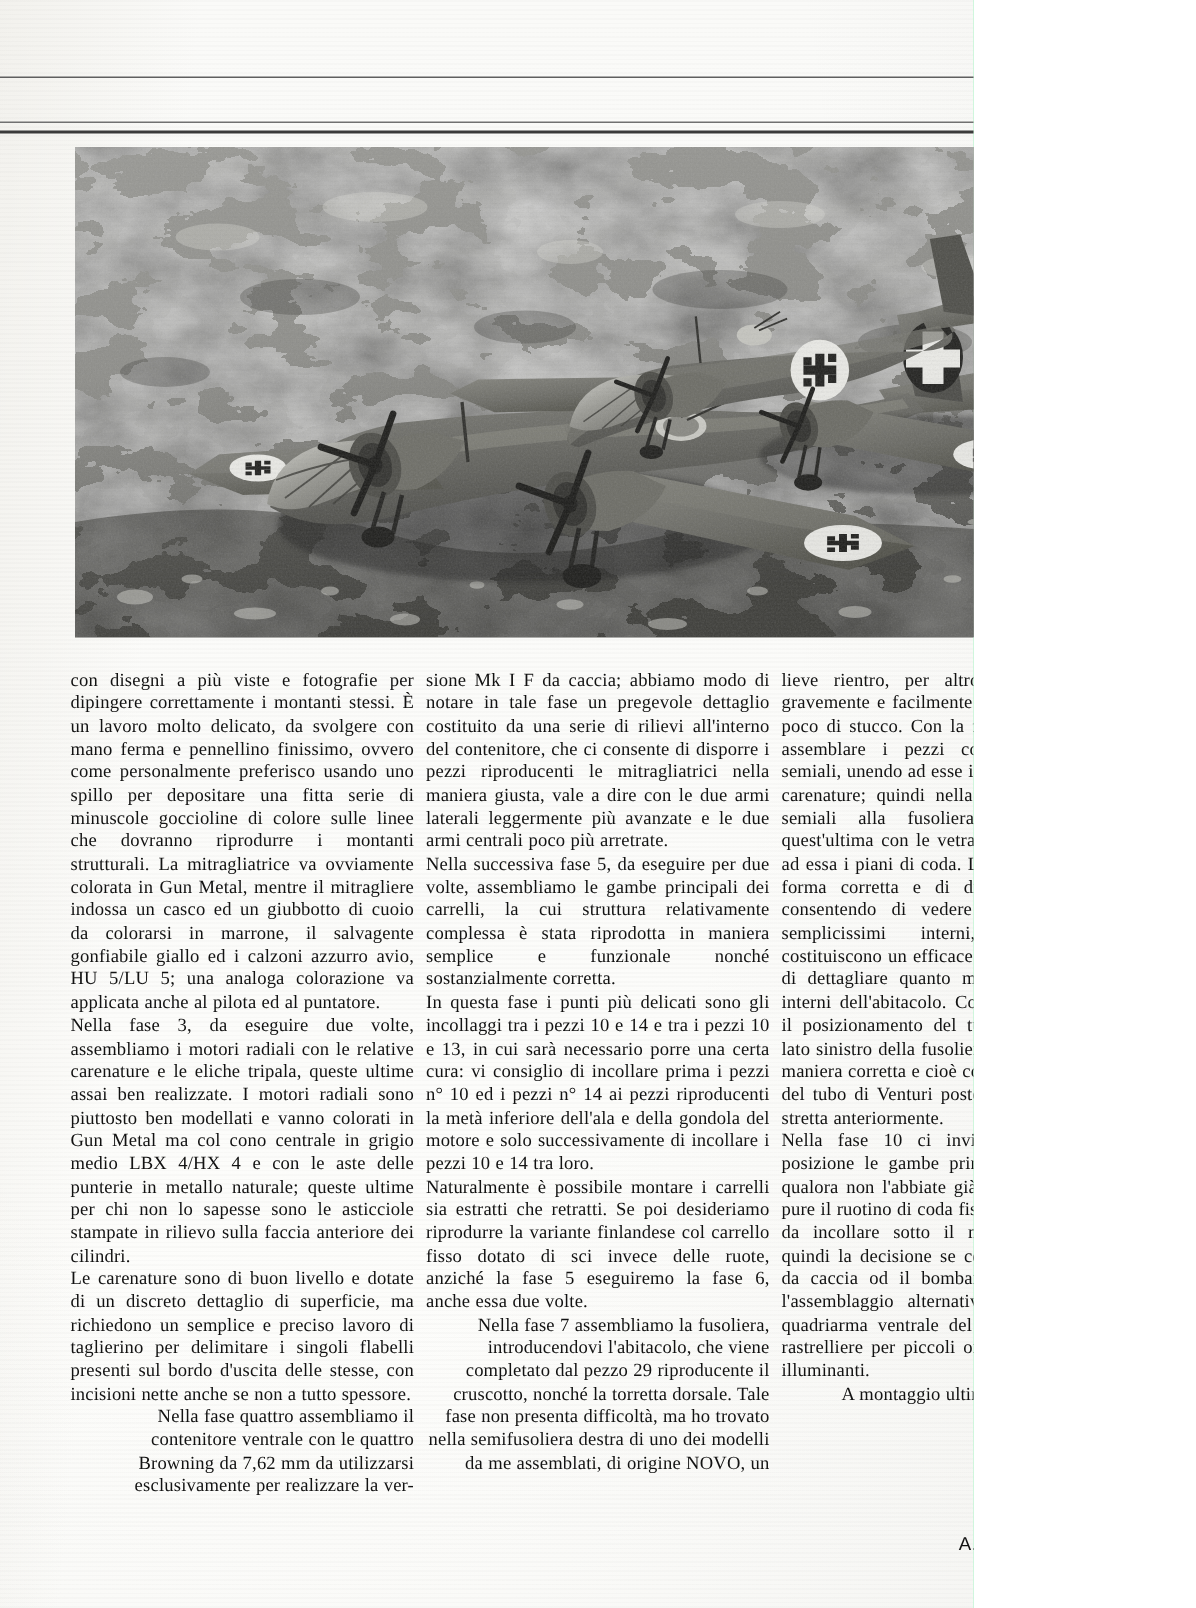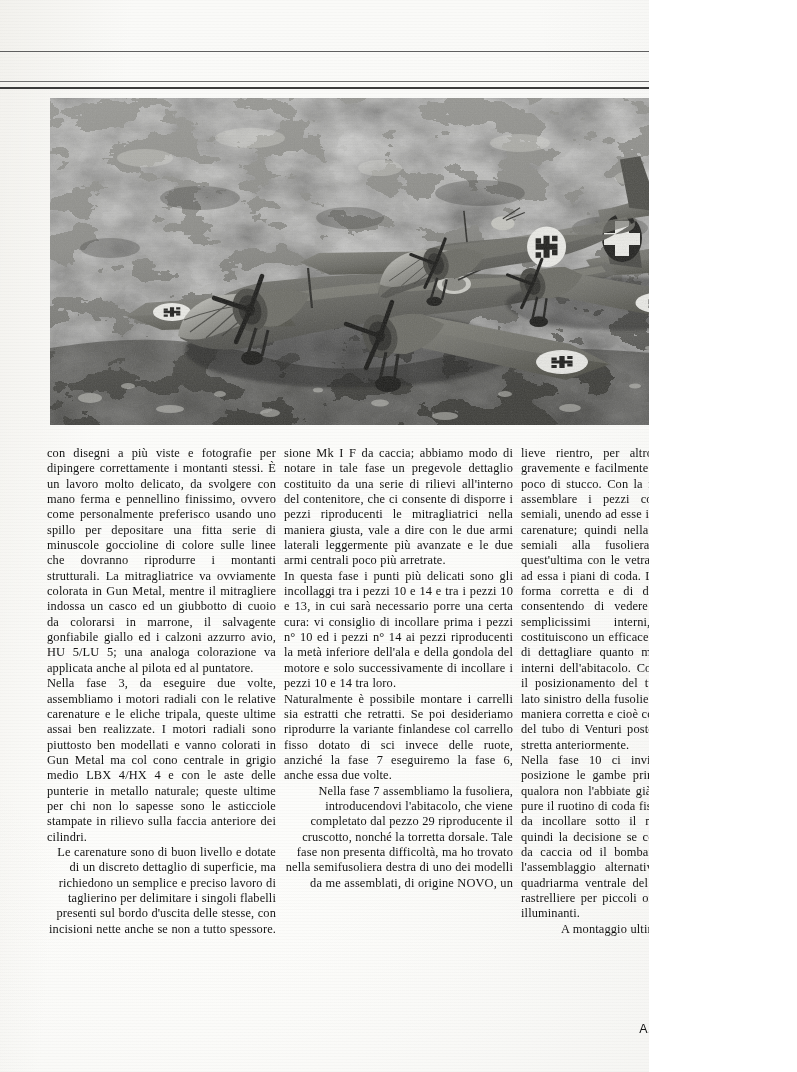--- a/index.html
+++ b/index.html
@@ -362,25 +362,27 @@
       <rect x="0" y="0" width="673" height="327" filter="url(#grainy)" fill="#808080" opacity="0.30"></rect>
       <rect x="0" y="0" width="673" height="327" fill="url(#bgGrad)" opacity="0.06"></rect>
     </svg>
   </div>
 
   <div class="cols">
     <div class="col">
       <p>con disegni a più viste e fotografie per dipingere correttamente i montanti stessi. È un lavoro molto delicato, da svolgere con mano ferma e pennellino finissimo, ovvero come personalmente preferisco usando uno spillo per depositare una fitta serie di minuscole goccioline di colore sulle linee che dovranno riprodurre i montanti strutturali. La mitragliatrice va ovviamente colorata in Gun Metal, mentre il mitragliere indossa un casco ed un giubbotto di cuoio da colorarsi in marrone, il salvagente gonfiabile giallo ed i calzoni azzurro avio, HU 5/LU 5; una analoga colorazione va applicata anche al pilota ed al puntatore.</p>
       <p>Nella fase 3, da eseguire due volte, assembliamo i motori radiali con le relative carenature e le eliche tripala, queste ultime assai ben realizzate. I motori radiali sono piuttosto ben modellati e vanno colorati in Gun Metal ma col cono centrale in grigio medio LBX 4/HX 4 e con le aste delle punterie in metallo naturale; queste ultime per chi non lo sapesse sono le asticciole stampate in rilievo sulla faccia anteriore dei cilindri.</p>
       <p>Le carenature sono di buon livello e dotate di un discreto dettaglio di superficie, ma richiedono un semplice e preciso lavoro di taglierino per delimitare i singoli flabelli presenti sul bordo d'uscita delle stesse, con incisioni nette anche se non a tutto spessore.</p>
+      <p>Nella fase quattro assembliamo il contenitore ventrale con le quattro Browning da 7,62 mm da utilizzarsi esclusivamente per realizzare la ver-</p>
     </div>
     <div class="col">
       <p>sione Mk I F da caccia; abbiamo modo di notare in tale fase un pregevole dettaglio costituito da una serie di rilievi all'interno del contenitore, che ci consente di disporre i pezzi riproducenti le mitragliatrici nella maniera giusta, vale a dire con le due armi laterali leggermente più avanzate e le due armi centrali poco più arretrate.</p>
+      <p>Nella successiva fase 5, da eseguire per due volte, assembliamo le gambe principali dei carrelli, la cui struttura relativamente complessa è stata riprodotta in maniera semplice e funzionale nonché sostanzialmente corretta.</p>
       <p>In questa fase i punti più delicati sono gli incollaggi tra i pezzi 10 e 14 e tra i pezzi 10 e 13, in cui sarà necessario porre una certa cura: vi consiglio di incollare prima i pezzi n° 10 ed i pezzi n° 14 ai pezzi riproducenti la metà inferiore dell'ala e della gondola del motore e solo successivamente di incollare i pezzi 10 e 14 tra loro.</p>
-      <p>Naturalmente è possibile montare i carrelli sia estratti che retratti. Se poi desideriamo riprodurre la variante finlandese col carrello fisso dotato di sci invece delle ruote, anziché la fase 7 eseguiremo la fase 6, anche essa due volte.</p>
+      <p>Naturalmente è possibile montare i carrelli sia estratti che retratti. Se poi desideriamo riprodurre la variante finlandese col carrello fisso dotato di sci invece delle ruote, anziché la fase 5 eseguiremo la fase 6, anche essa due volte.</p>
       <p>Nella fase 7 assembliamo la fusoliera, introducendovi l'abitacolo, che viene completato dal pezzo 29 riproducente il cruscotto, nonché la torretta dorsale. Tale fase non presenta difficoltà, ma ho trovato nella semifusoliera destra di uno dei modelli da me assemblati, di origine NOVO, un</p>
     </div>
     <div class="col">
       <p>lieve rientro, per altro non deformante gravemente e facilmente eliminabile con un poco di stucco. Con la fase 8 passiamo ad assemblare i pezzi componenti le due semiali, unendo ad esse i motori e le relative carenature; quindi nella fase 9 uniamo le semiali alla fusoliera e completiamo quest'ultima con le vetrature, unendo infine ad essa i piani di coda. Le vetrature sono di forma corretta e di discreta limpidezza, consentendo di vedere piuttosto bene i semplicissimi interni, esse quindi costituiscono un efficace incentivo a cercare di dettagliare quanto meglio possibile gli interni dell'abitacolo. Completa questa fase il posizionamento del tubo di Venturi sul lato sinistro della fusoliera, possibilmente in maniera corretta e cioè con la parte più larga del tubo di Venturi posteriormente e la più stretta anteriormente.</p>
       <p>Nella fase 10 ci invita a incollare in posizione le gambe principali dei carrelli, qualora non l'abbiate già fatto prima, come pure il ruotino di coda fisso e il tubo di Pitot da incollare sotto il muso; ci prospetta quindi la decisione se costruire la versione da caccia od il bombardiere, presentando l'assemblaggio alternativo del contenitore quadriarma ventrale del Mk I F o di due rastrelliere per piccoli ordigni antiuomo od illuminanti.</p>
       <p>A montaggio ultimato possiamo pen-</p>
     </div>
   </div>
 
   <div class="footer">A. MODELLISMO 6</div>

